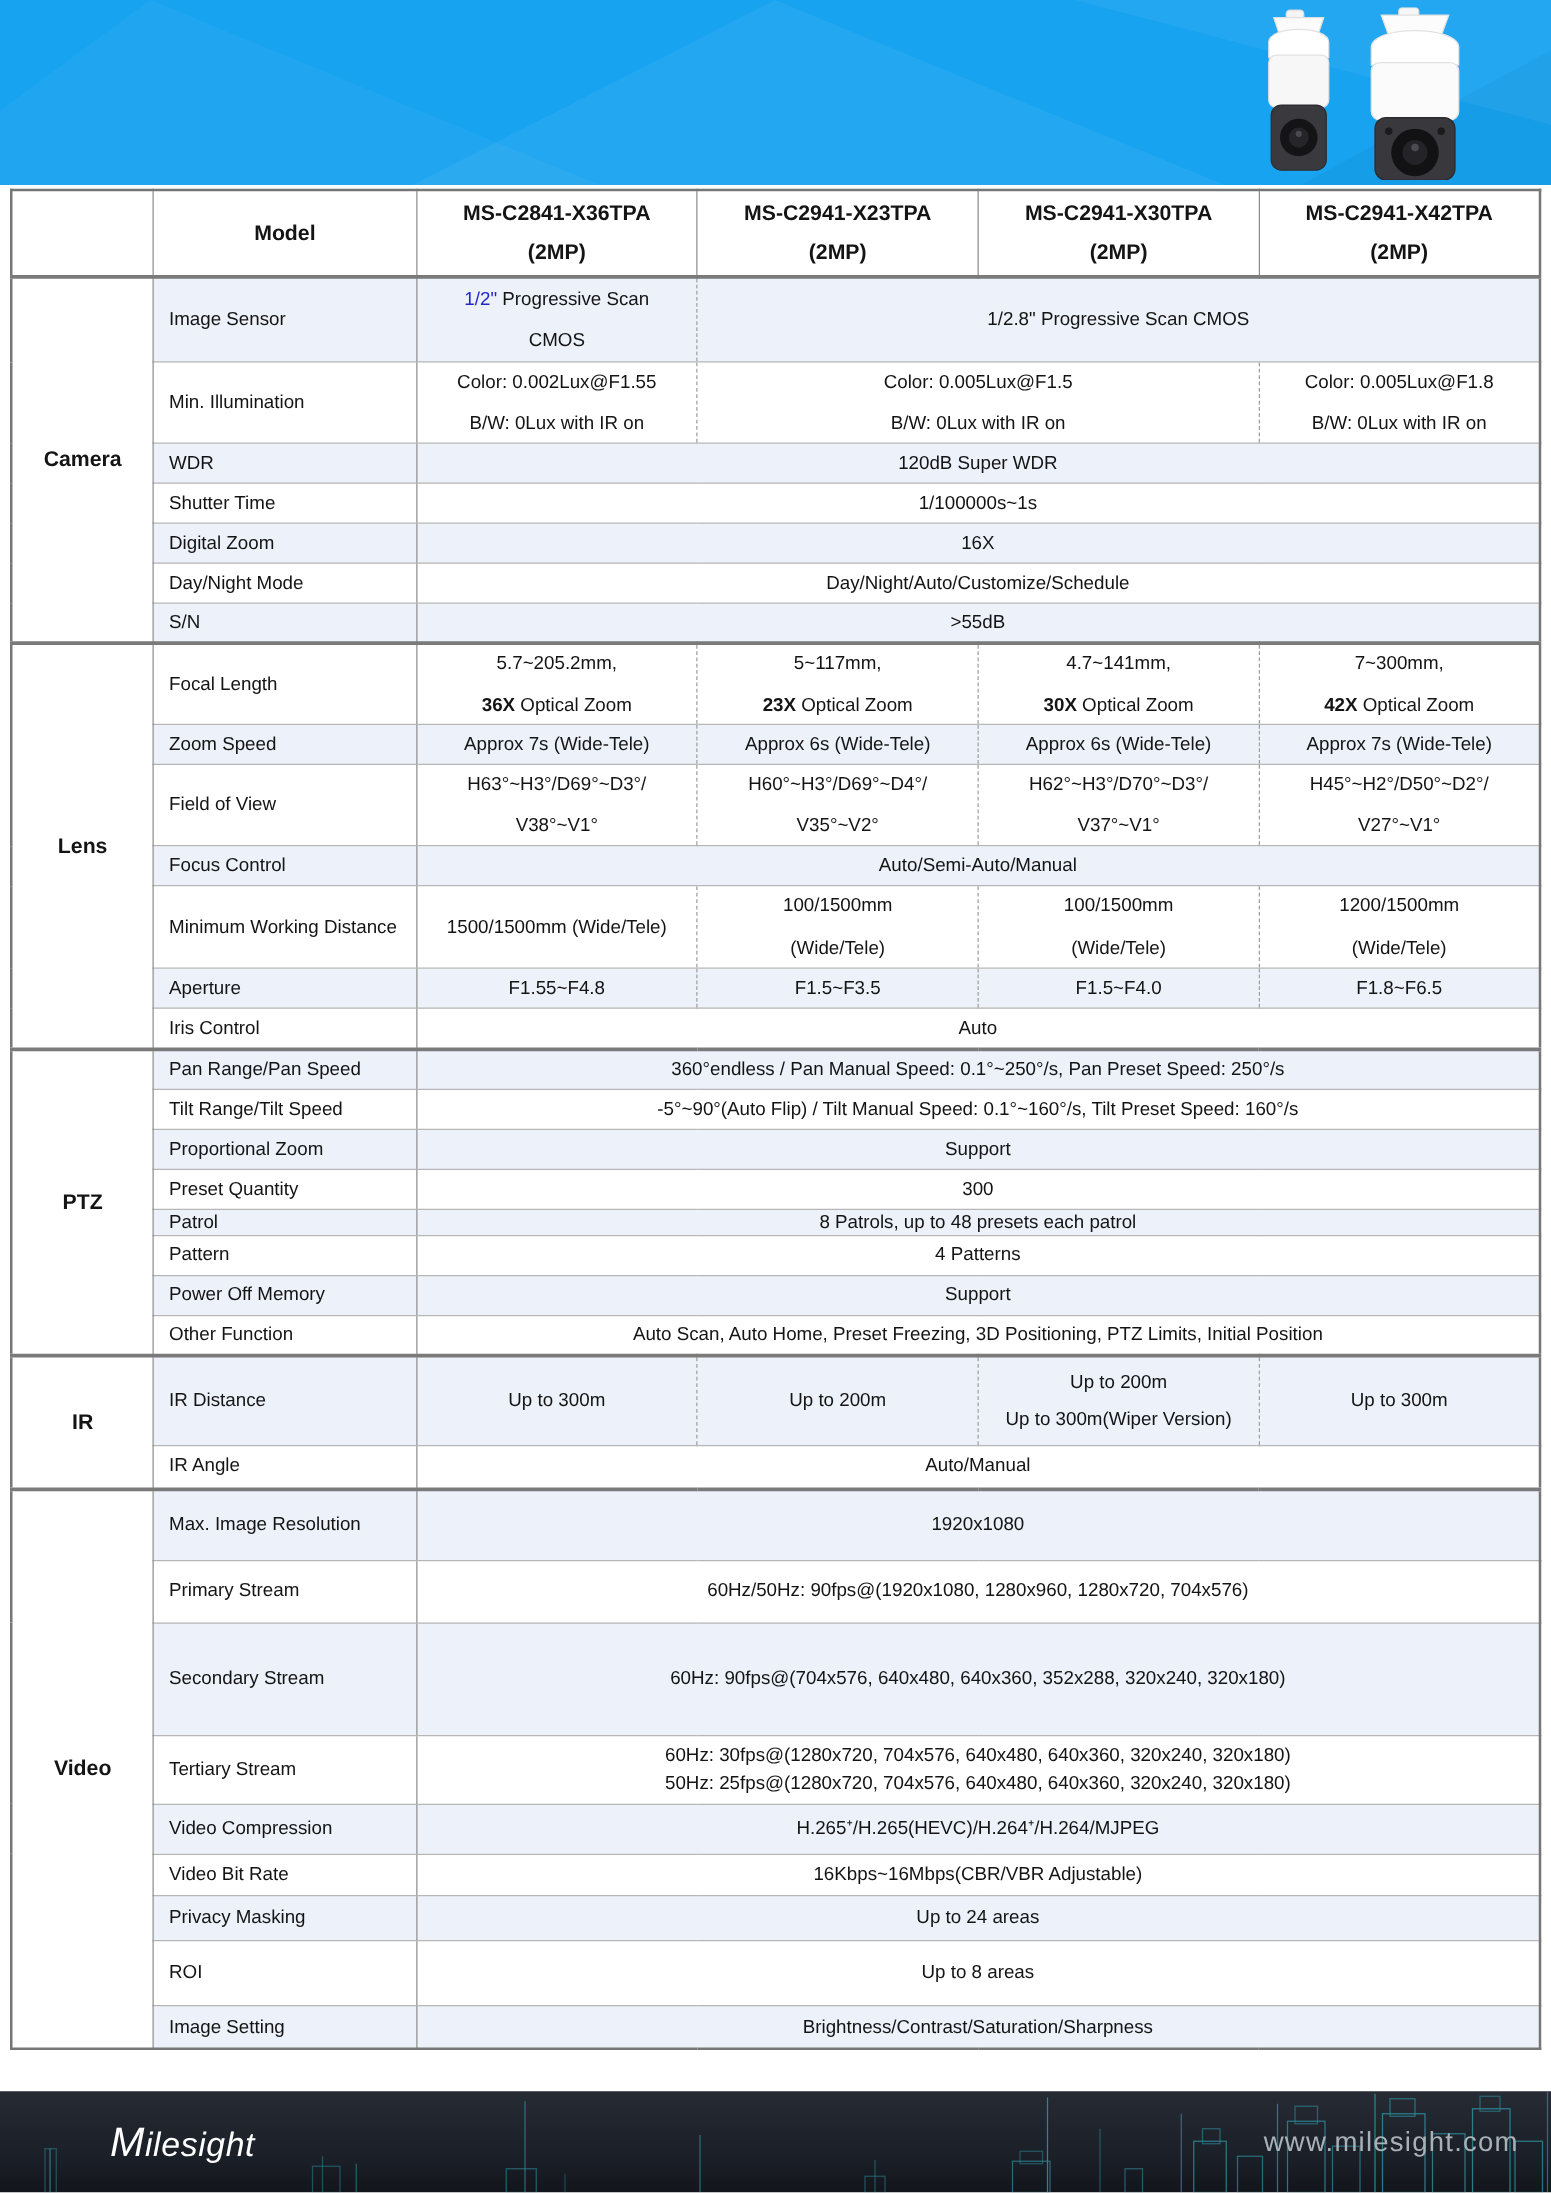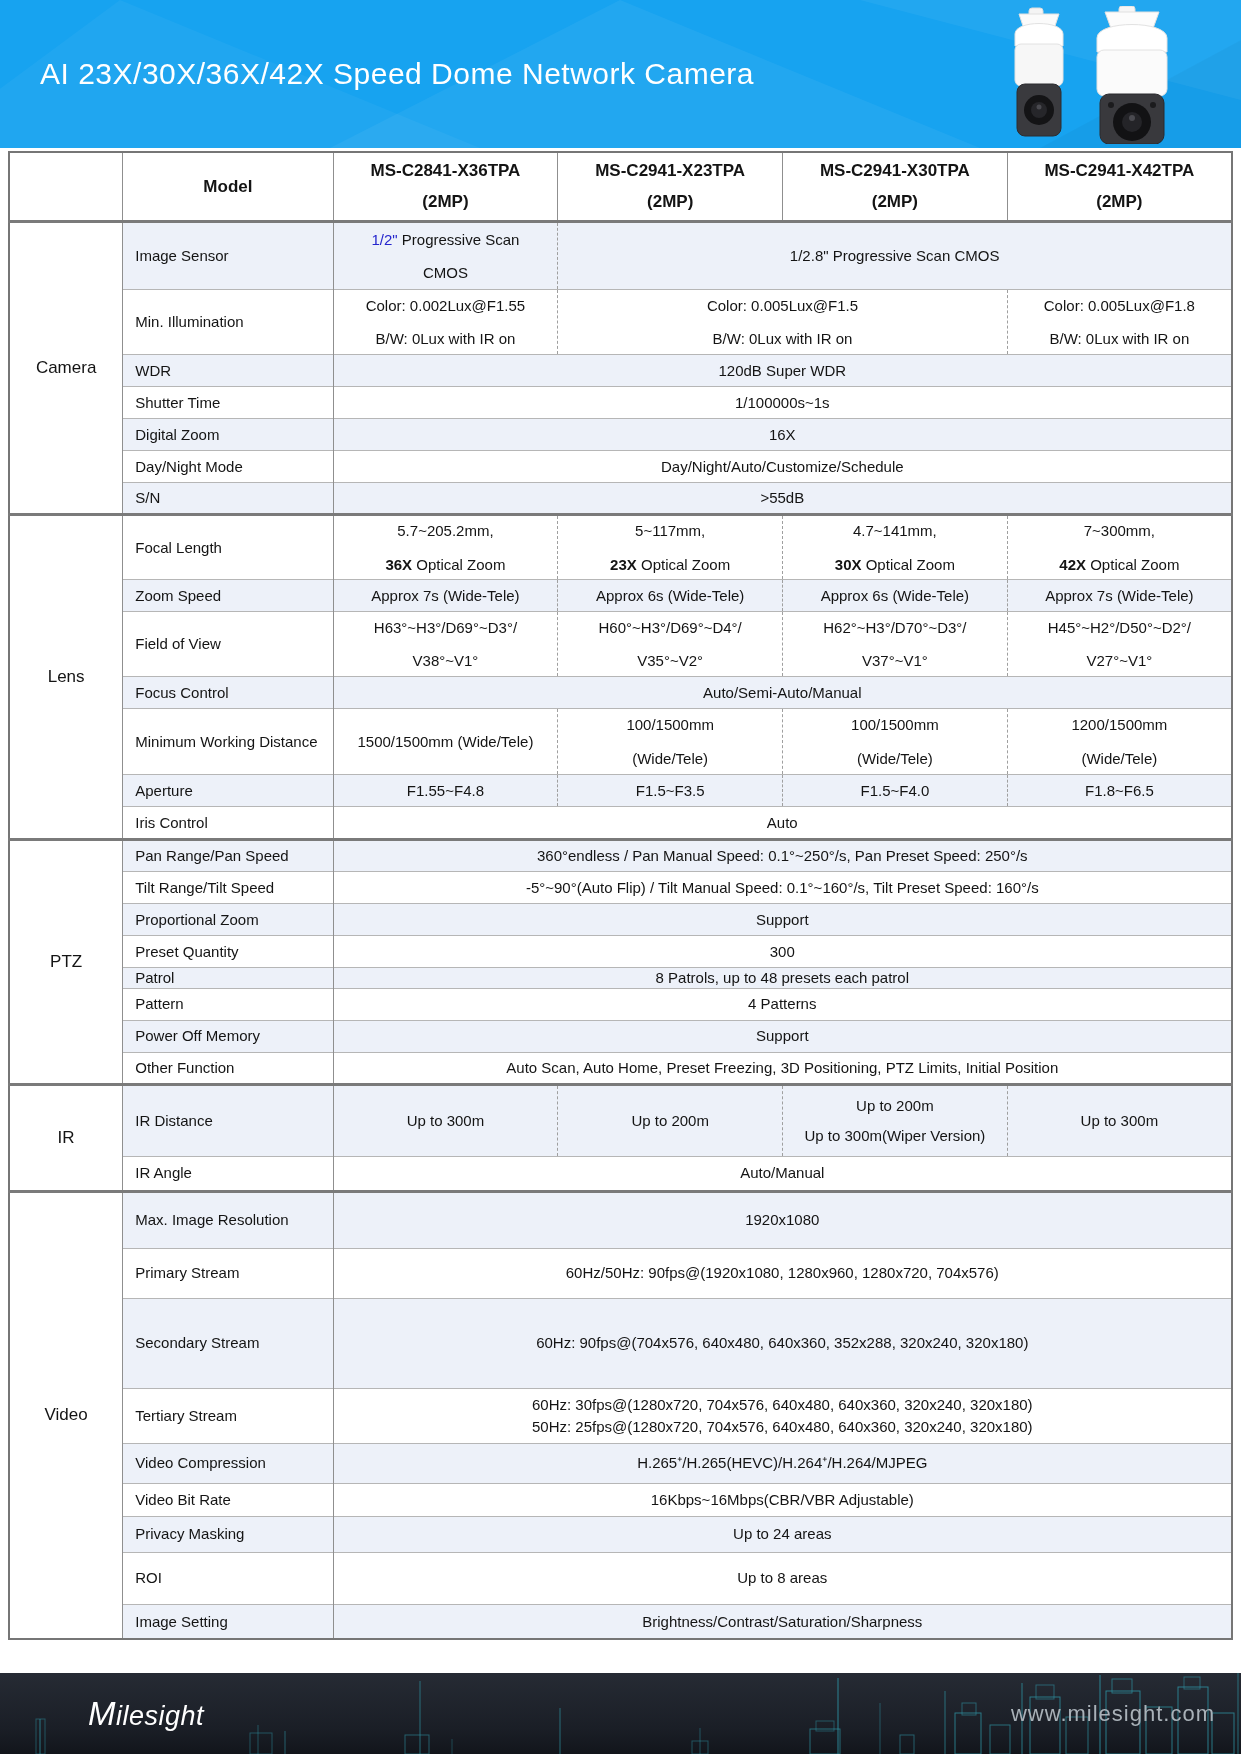--- a/index.html
+++ b/index.html
@@ -19,21 +19,21 @@
   col.c-grp{width:9.3%;} col.c-lbl{width:17.2%;}
   col.c-m{width:18.375%;}
   thead th{height:67px;font-size:17px;font-weight:bold;background:#fff;
     border-bottom:2px solid #5e5e5e;vertical-align:middle;}
   thead th + th{border-left:1px solid #8f8f8f;}
   thead .mh div{line-height:1.2;}
   thead .mh div + div{margin-top:11px;}
   tbody{border-top:3px solid #7a7a7a;}
   td,th{padding:0;}
   td{font-size:15px;vertical-align:middle;border-top:1px solid #b6b6b6;background:#fff;}
-  td.grp{font-size:17px;font-weight:normal;text-align:center;background:#fff !important;
+  td.grp{font-size:17px;font-weight:bold;text-align:center;background:#fff !important;
     border-right:1px solid #8f8f8f;border-top:none;}
   td.lbl{text-align:left;padding-left:12px;border-right:1px solid #8f8f8f;}
   td.val{text-align:center;}
   td.val + td.val{border-left:1px dashed #9f9f9f;}
   tr.alt td.lbl, tr.alt td.val{background:#edf1f9;}
   .lines{display:flex;flex-direction:column;justify-content:center;align-items:center;}
   td.lbl .lines{align-items:flex-start;}
   .lines div{line-height:1.3;}
   .b{font-weight:bold;}
   .c1{color:#2525cd;}
@@ -51,21 +51,20 @@
 </head>
 <body>
 
 <div class="banner">
   <svg class="bg" width="1241" height="148" viewBox="0 0 1241 148">
     <polygon points="120,0 480,148 -80,148" fill="#ffffff" opacity="0.04"></polygon>
     <polygon points="620,0 980,148 330,148" fill="#ffffff" opacity="0.05"></polygon>
     <polygon points="860,0 1241,100 1241,0" fill="#ffffff" opacity="0.05"></polygon>
     <polygon points="1040,148 1241,40 1241,148" fill="#000000" opacity="0.03"></polygon>
   </svg>
-  <div class="title">AI 23X/30X/36X/42X Speed Dome Network Camera</div>
   <div class="cams">
     <svg width="190" height="138" viewBox="0 0 190 138">
 
       <g>
         <rect x="28" y="2" width="14" height="34" rx="3" fill="#f4f4f4" stroke="#dcdcdc"></rect>
         <path d="M18 8 L58 8 L52 26 L24 26 Z" fill="#fbfbfb" stroke="#e0e0e0"></path>
         <path d="M14 28 C14 14 62 14 62 28 L62 40 L14 40 Z" fill="#ffffff" stroke="#e2e2e2"></path>
         <rect x="14" y="38" width="48" height="42" rx="6" fill="#f7f7f7" stroke="#e2e2e2"></rect>
         <rect x="16" y="78" width="44" height="52" rx="8" fill="#3a3a3e" stroke="#2c2c30"></rect>
         <circle cx="38" cy="104" r="15" fill="#141416"></circle>

